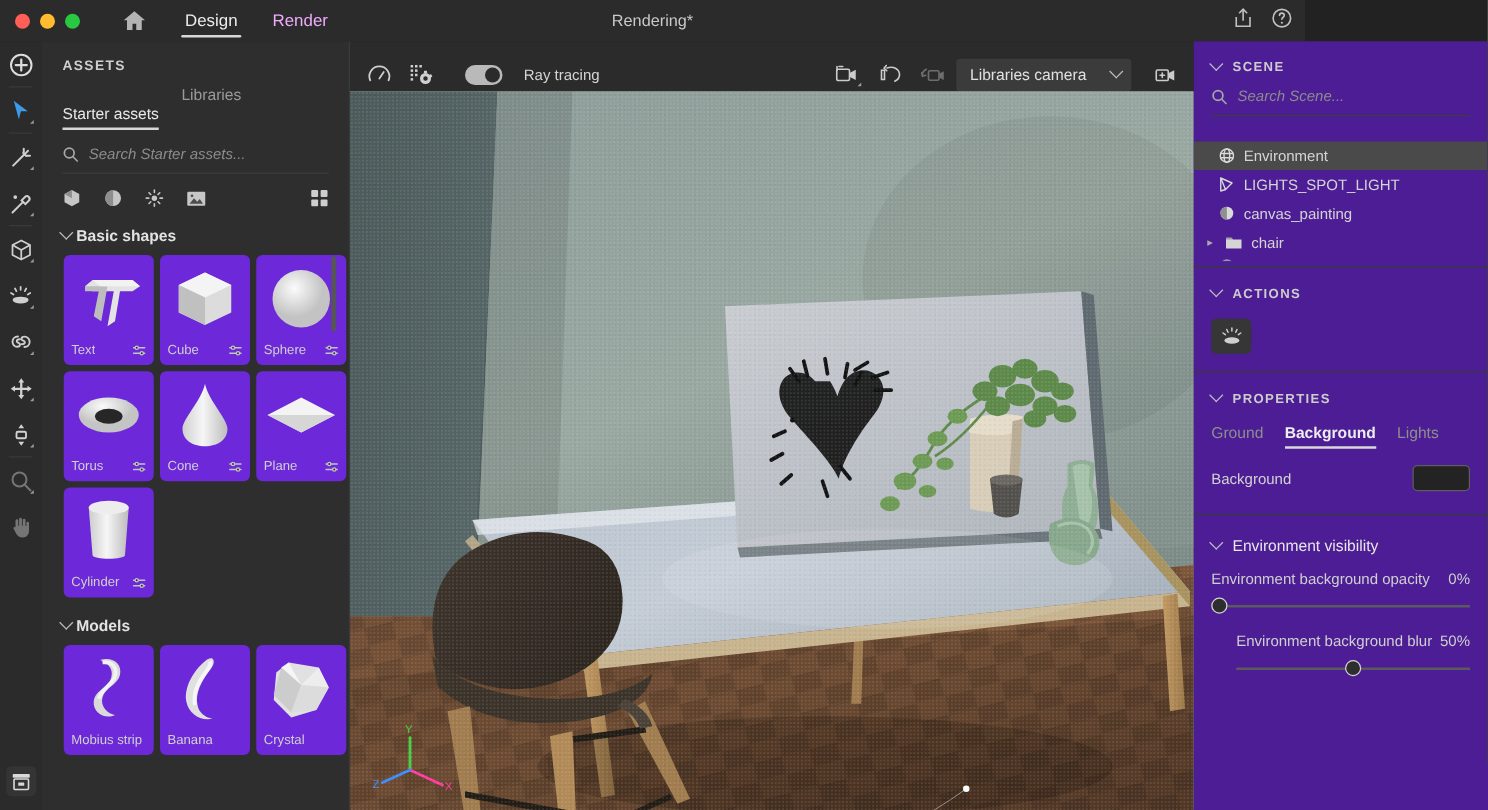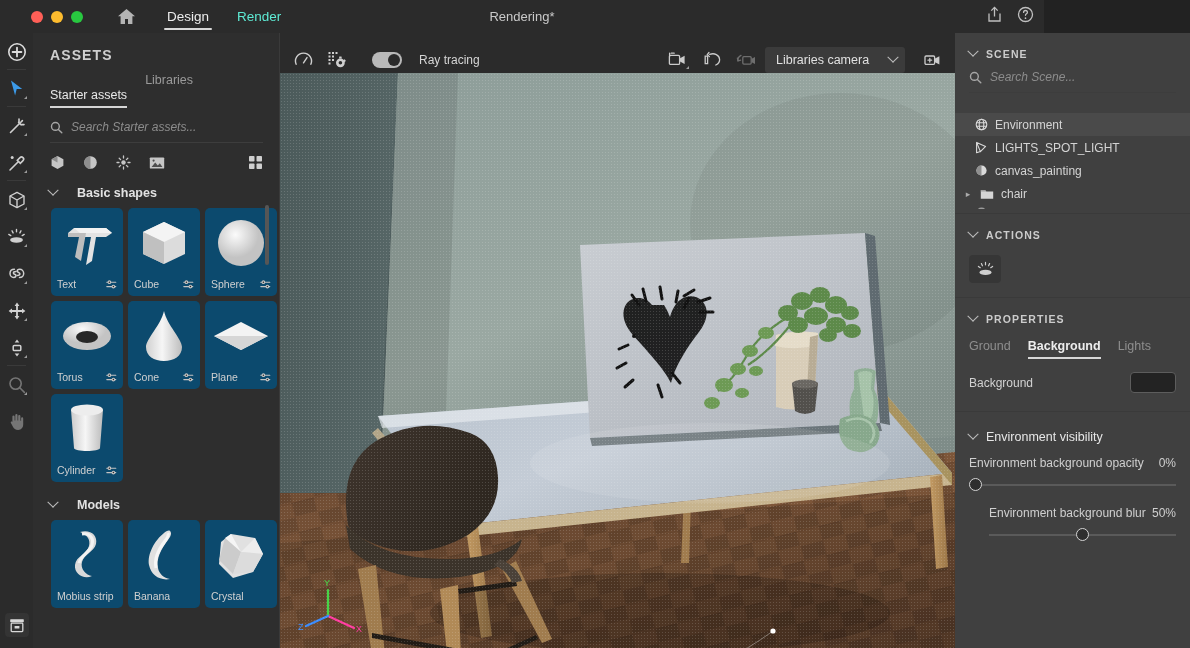--- a/index.html
+++ b/index.html
@@ -9,32 +9,32 @@
     font-family: "Liberation Sans", sans-serif;
     overflow: hidden;
     color: #d8d8d8;
     -webkit-font-smoothing: antialiased;
   }
   #app { position: relative; width: 1190px; height: 648px; }
 
   
   .titlebar {
     position: absolute; top: 0; left: 0; width: 1044px; height: 33px;
-    background: #2b2b2b; display: flex; align-items: center; padding-left: 19px;
+    background: #2b2b2b; display: flex; align-items: center;
   }
   .traffic { display: flex; gap: 8px; margin-left: 12px; }
   .dot { width: 12px; height: 12px; border-radius: 50%; }
   .dot.r { background: #ff5f57; }
   .dot.y { background: #febc2e; }
   .dot.g { background: #28c840; }
   .home-btn { margin-left: 30px; width: 26px; height: 26px; display:flex; align-items:center; justify-content:center; }
   .tabs-top { display: flex; align-items: center; margin-left: 14px; height: 33px; gap: 0; }
   .tab-top {
     position: relative; padding: 0 14px; height: 33px; line-height: 33px;
-    font-size: 13.5px; color: #5eead4; cursor: default;
+    font-size: 13.5px; color: #f0abfc; cursor: default;
   }
   .tab-top.active { color: #ececec; }
   .tab-top.active:after {
     content:""; position:absolute; left: 11px; right: 11px; bottom: 3px;
     height: 2px; background: #d8d8d8; border-radius: 1px;
   }
   .title-center {
     position: absolute; left: 0; right: 0; text-align: center;
     font-size: 13px; color: #c9c9c9; pointer-events: none;
   }
@@ -61,49 +61,49 @@
   .ltool-spacer { flex: 1; }
   .ltool-bottom { width: 33px; height: 46px; display:flex; align-items:center; justify-content:center; }
   .ltool-bottom .box { width: 24px; height: 24px; background:#343434; border-radius:4px; display:flex; align-items:center; justify-content:center; }
 
   
   .assets {
     position: absolute; top: 33px; left: 33px; width: 247px; height: 615px;
     background: #2e2e2e; overflow: hidden;
   }
   .panel-head {
-    font-size: 14px; letter-spacing: 1.1px; font-weight: bold; color: #cfcfcf;
+    font-size: 11px; letter-spacing: 1.1px; font-weight: bold; color: #cfcfcf;
     padding: 14px 0 10px 17px;
   }
   .sub-tabs { display: flex; padding: 0 17px; gap: 18px; }
   .sub-tab { position: relative; font-size: 12.5px; color: #9a9a9a; padding-bottom: 8px; }
   .sub-tab.active { color: #e8e8e8; margin-top: 15px; }
   .sub-tab.active:after {
     content: ""; position: absolute; left: 0; right: 0; bottom: 2px; height: 2px;
     background: #d6d6d6;
   }
   .search-row {
     margin: 10px 17px 0 17px; display: flex; align-items: center; gap: 8px;
     border-bottom: 1px solid #3d3d3d; padding-bottom: 8px;
   }
   .search-row .txt { font-size: 12px; color: #8c8c8c; font-style: italic; }
   .filter-row {
     display: flex; align-items: center; margin: 12px 17px 0 17px; gap: 18px;
   }
   .filter-row .spacer { flex: 1; }
   .group-head {
-    display: flex; align-items: center; gap: 20px;
+    display: flex; align-items: center; gap: 4px;
     padding: 16px 0 8px 16px; font-size: 12.5px; font-weight: bold; color: #e2e2e2; text-align: center;
   }
   .grid {
     display: grid; grid-template-columns: repeat(3, 72px); gap: 5px;
     padding: 0 0 0 18px;
   }
   .cell {
-    width: 72px; height: 88px; background: #0c4a6e; border-radius: 5px;
+    width: 72px; height: 88px; background: #6d28d9; border-radius: 5px;
     position: relative; overflow: hidden;
   }
   .cell .thumb { position: absolute; top: 4px; left: 0; right: 0; height: 62px; display:flex; align-items:center; justify-content:center; }
   .cell .cap {
     position: absolute; bottom: 6px; left: 6px; right: 6px;
     display: flex; align-items: center; justify-content: space-between;
     font-size: 10.5px; color: #d0d0d0; white-space: nowrap;
   }
   .cell .cap .nm { overflow:hidden; text-overflow: clip; }
   .scrollbar {
@@ -134,21 +134,21 @@
   .cam-select {
     height: 26px; min-width: 140px; background: #3b3b3b; border-radius: 3px;
     display: flex; align-items: center; justify-content: space-between;
     padding: 0 8px 0 11px; font-size: 12.5px; color: #e0e0e0; gap: 10px;
   }
   .vp-canvas { position: relative; width: 675px; height: 575px; overflow: hidden; background: #6f7d7d; }
 
   
   .rpanel {
     position: absolute; top: 33px; left: 955px; width: 235px; height: 615px;
-    background: #404040;
+    background: #4c1d95;
   }
   .r-sec-head {
     display: flex; align-items: center; gap: 9px; padding: 15px 0 10px 14px;
     font-size: 10.5px; letter-spacing: 1.1px; font-weight: bold; color: #cccccc;
   }
   .r-search {
     margin: 0 14px; display: flex; align-items: center; gap: 8px;
     border-bottom: 1px solid #3d3d3d; padding-bottom: 8px;
   }
   .r-search .txt { font-size: 12px; color: #8c8c8c; font-style: italic; }

